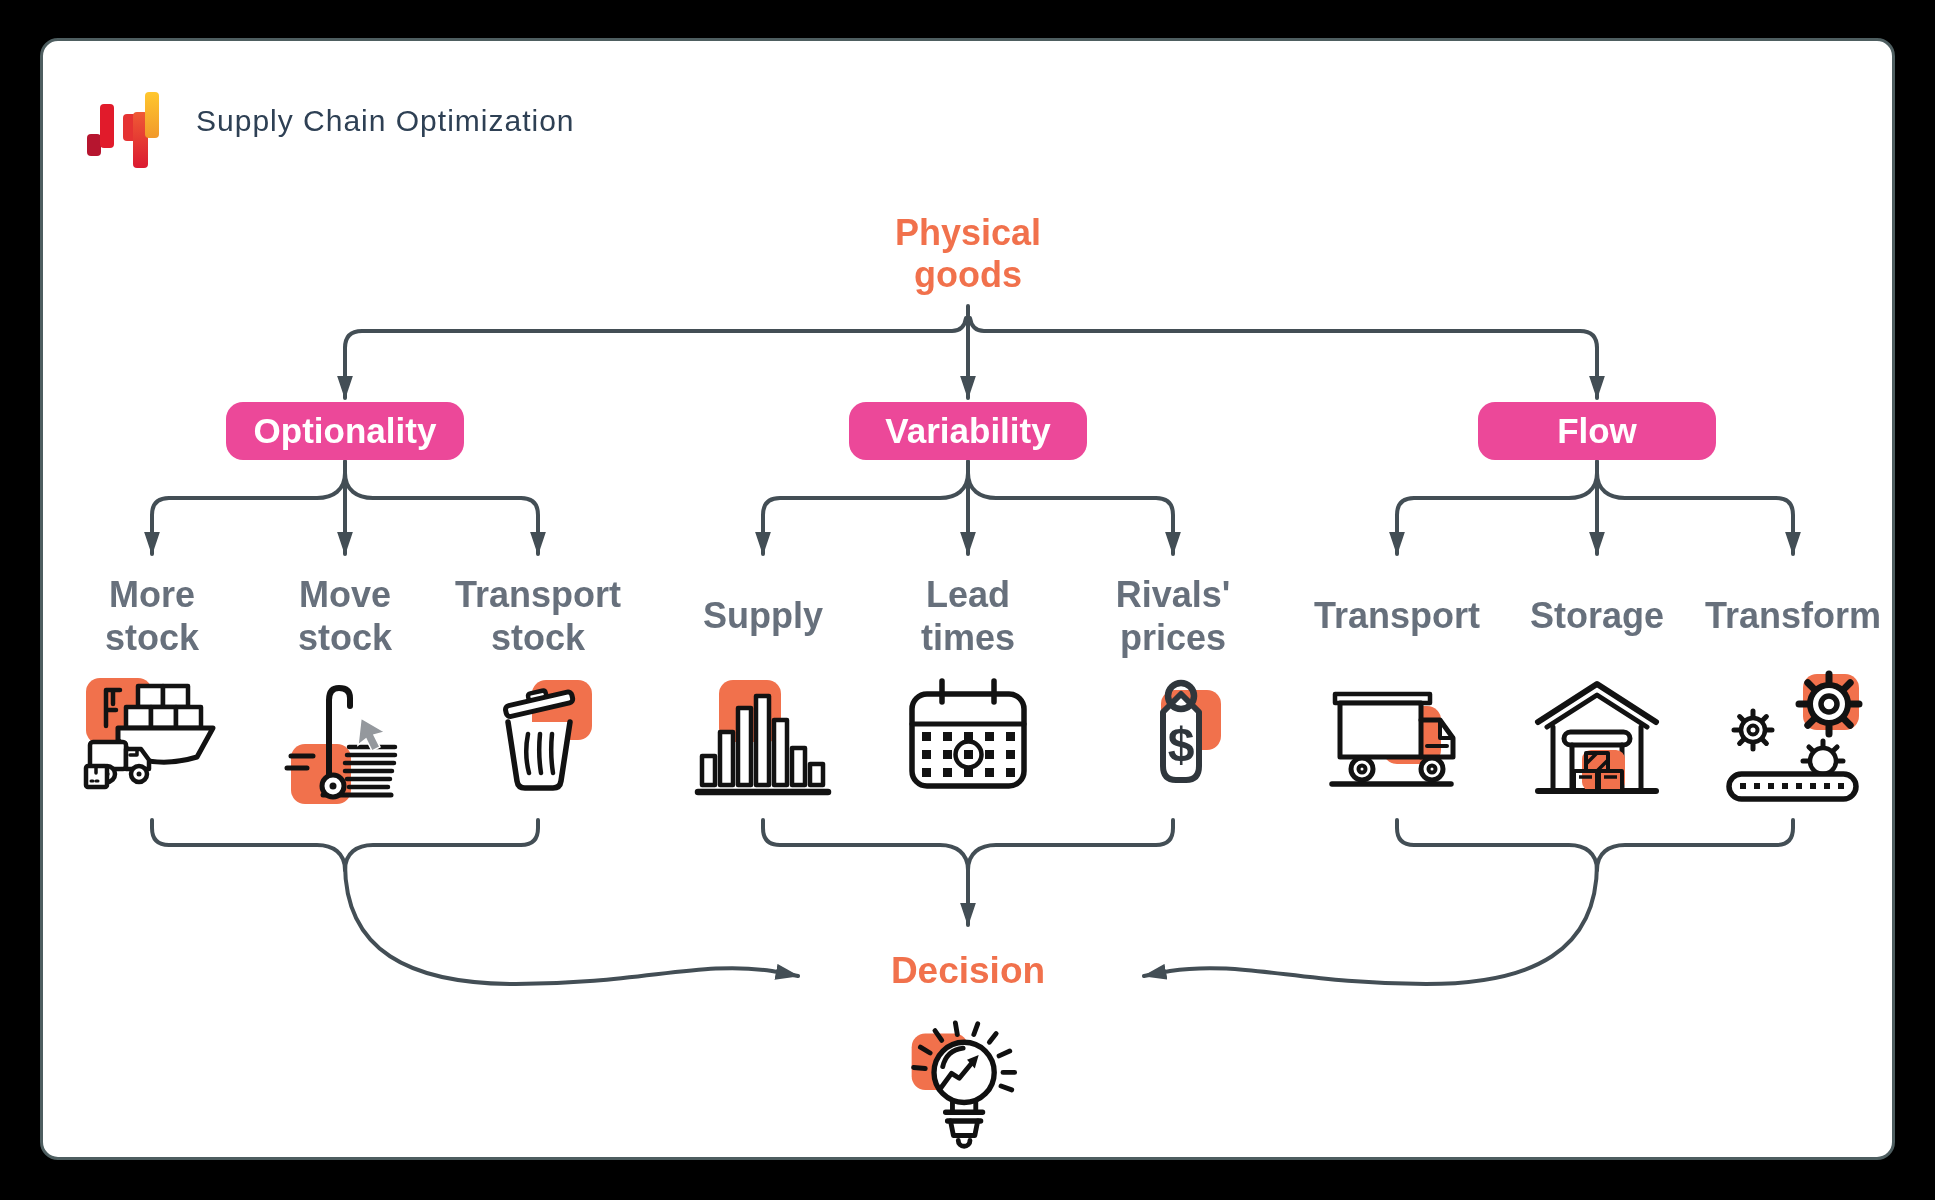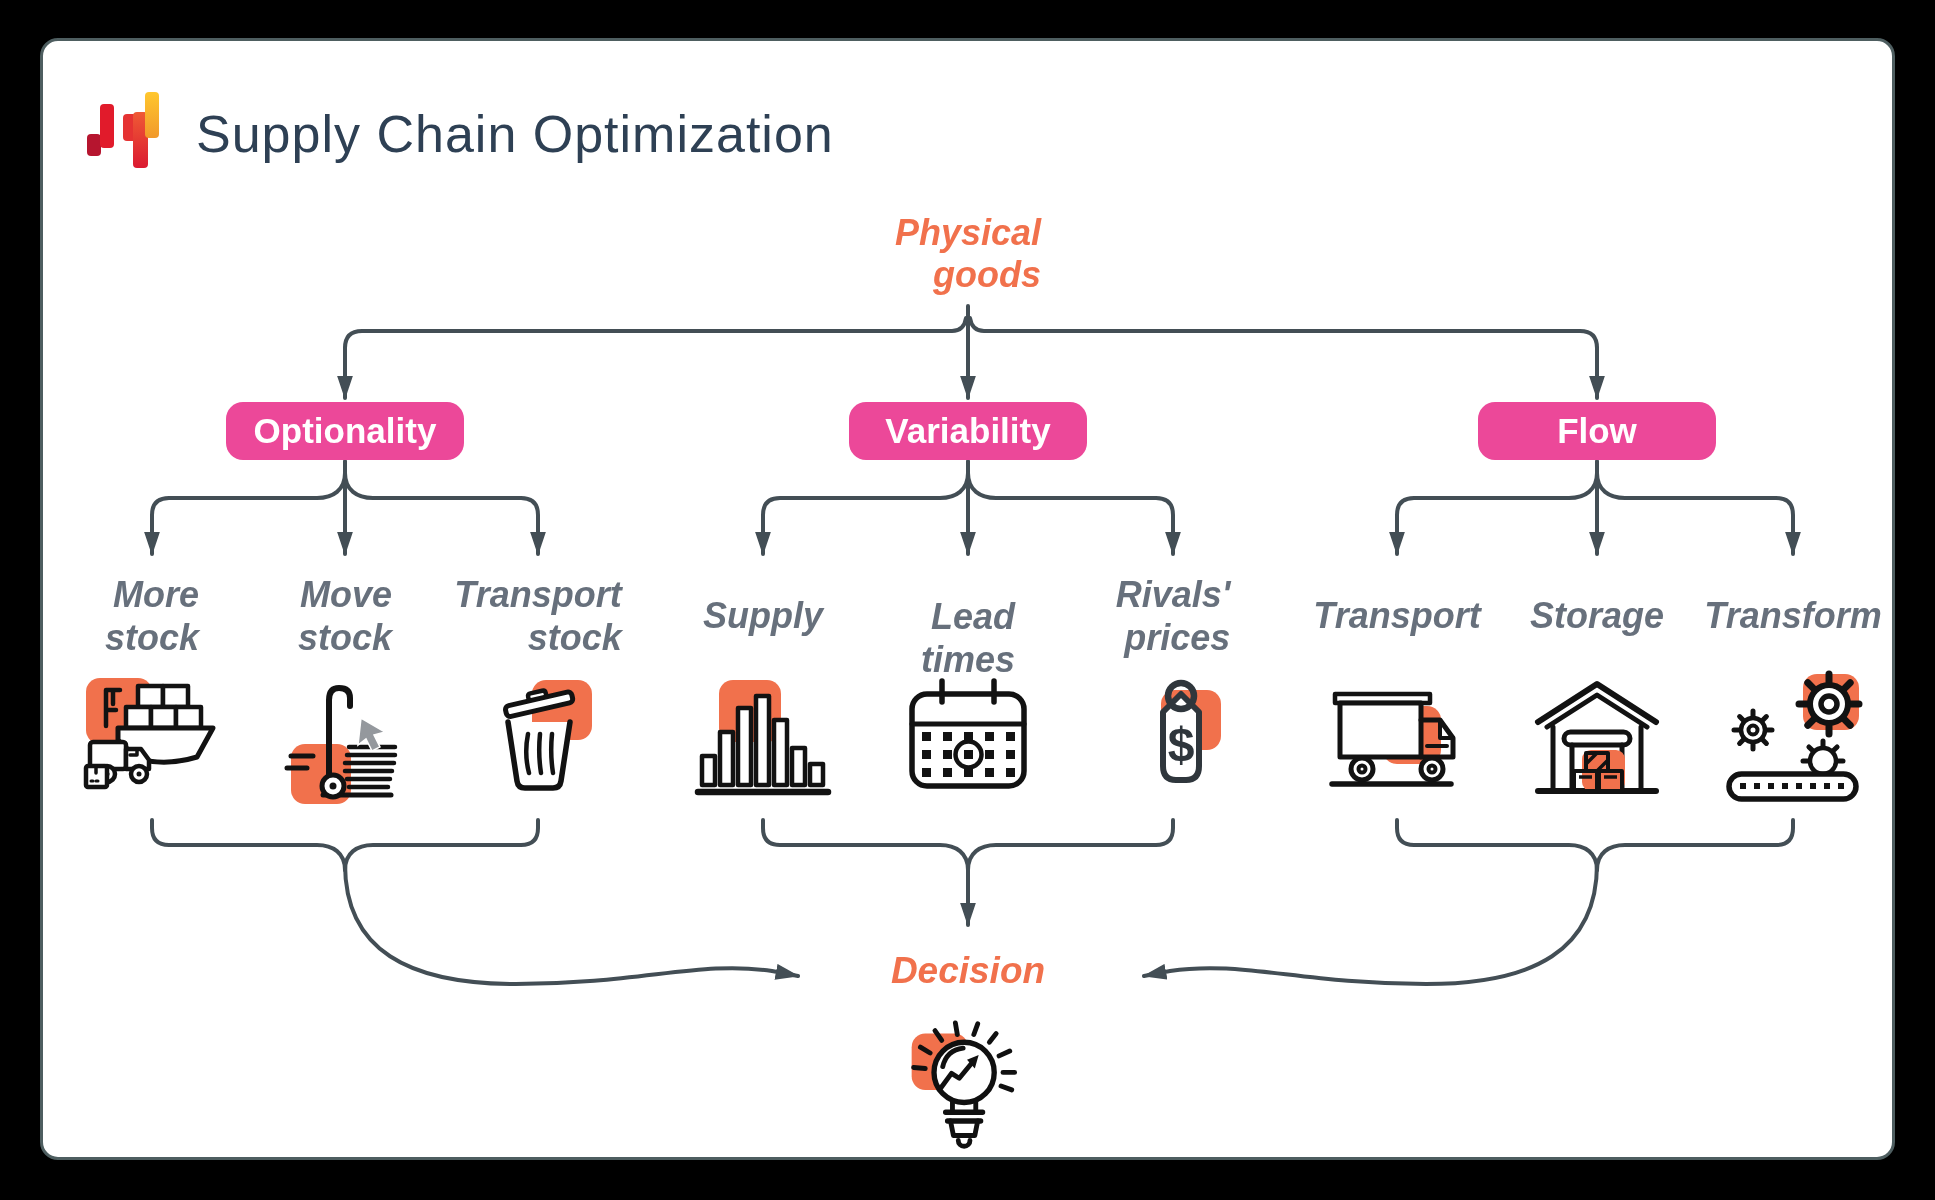--- a/index.html
+++ b/index.html
@@ -3,23 +3,23 @@
 <meta charset="utf-8">
 <style>
   html,body{margin:0;padding:0;background:#000;}
   .stage{position:relative;width:1935px;height:1200px;background:#000;overflow:hidden;
          font-family:"Liberation Sans",sans-serif;}
   .card{position:absolute;left:40px;top:38px;width:1855px;height:1122px;background:#fff;
         border:3px solid #4E5E60;border-radius:18px;box-sizing:border-box;}
   svg.wires{position:absolute;left:0;top:0;}
   .logo{position:absolute;left:60px;top:62px;width:140px;height:140px;}
   .logo .bar{position:absolute;border-radius:4px;}
-  .title{position:absolute;left:196px;top:104px;font-size:52px;letter-spacing:1px;color:#2E4054;}
+  .title{position:absolute;left:196px;top:104px;font-size:30px;letter-spacing:1px;color:#2E4054;}
   .node-label{position:absolute;display:flex;align-items:center;justify-content:center;
-              text-align:right;white-space:pre-line;font-weight:bold;font-style:italic;}
+              text-align:center;white-space:pre-line;font-weight:bold;}
   .root-label{left:868px;top:206px;width:200px;height:96px;font-size:36px;color:#F1714C;line-height:1.18;}
   .btn{position:absolute;top:402px;width:238px;height:58px;border-radius:17px;background:#ec4899;
        color:#fff;font-size:35px;font-weight:bold;display:flex;align-items:center;justify-content:center;}
   .col-label{top:566px;width:210px;height:100px;font-size:36px;color:#67707C;line-height:1.2;}
   .icon{position:absolute;top:668px;width:140px;height:140px;}
   .decision-label{left:868px;top:948px;width:200px;height:46px;font-size:37px;color:#F1714C;}
   .bulb{position:absolute;left:900px;top:1018px;width:136px;height:136px;}
 </style>
 </head>
 <body>
@@ -84,21 +84,21 @@
   <div class="btn" style="left:849px;">Variability</div>
   <div class="btn" style="left:1478px;">Flow</div>
 
   <div class="node-label col-label" style="left:47px;">More
 stock</div>
   <div class="node-label col-label" style="left:240px;">Move
 stock</div>
   <div class="node-label col-label" style="left:433px;">Transport
 stock</div>
   <div class="node-label col-label" style="left:658px;">Supply</div>
-  <div class="node-label col-label" style="left:863px;margin-top:22px;">Lead
+  <div class="node-label col-label" style="left:863px;">Lead
 times</div>
   <div class="node-label col-label" style="left:1068px;">Rivals'
 prices</div>
   <div class="node-label col-label" style="left:1292px;">Transport</div>
   <div class="node-label col-label" style="left:1492px;">Storage</div>
   <div class="node-label col-label" style="left:1688px;">Transform</div>
 
   <svg class="icon" style="left:82px;" viewBox="0 0 140 140">
     <rect x="4" y="10" width="66" height="66" rx="14" fill="#F1714C"></rect>
     <g fill="none" stroke="#121212" stroke-width="4.5" stroke-linecap="round" stroke-linejoin="round">

